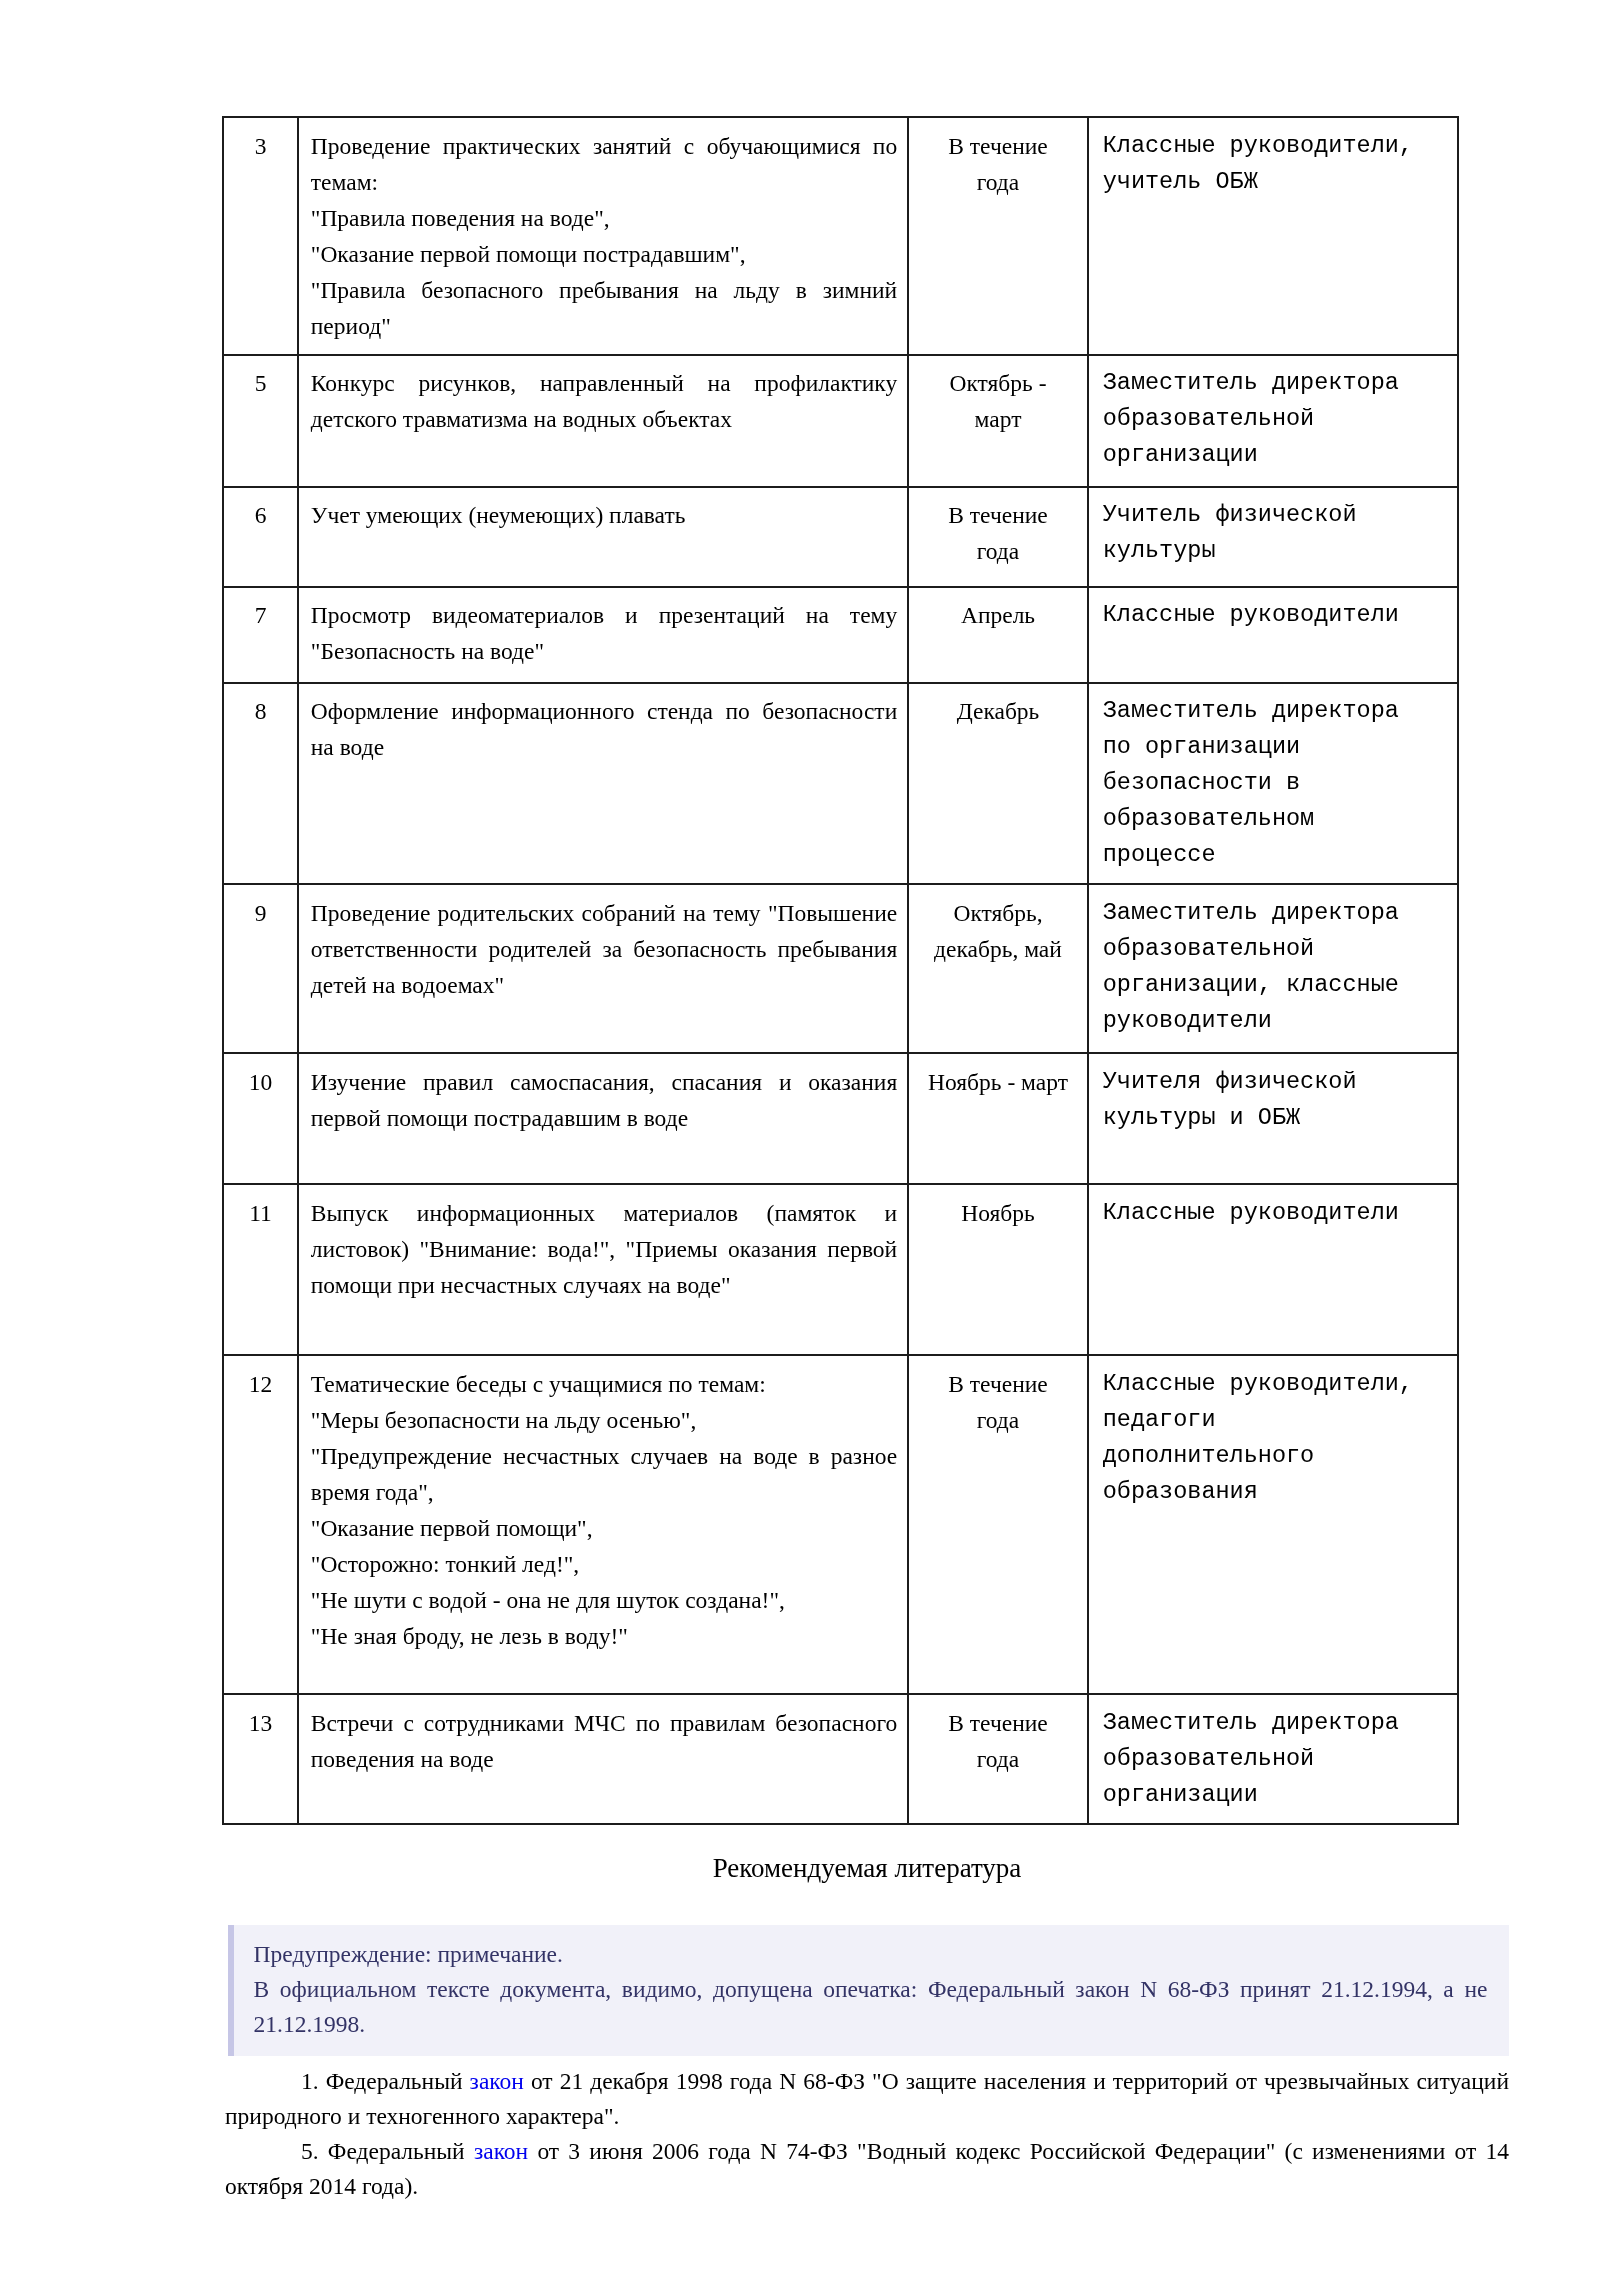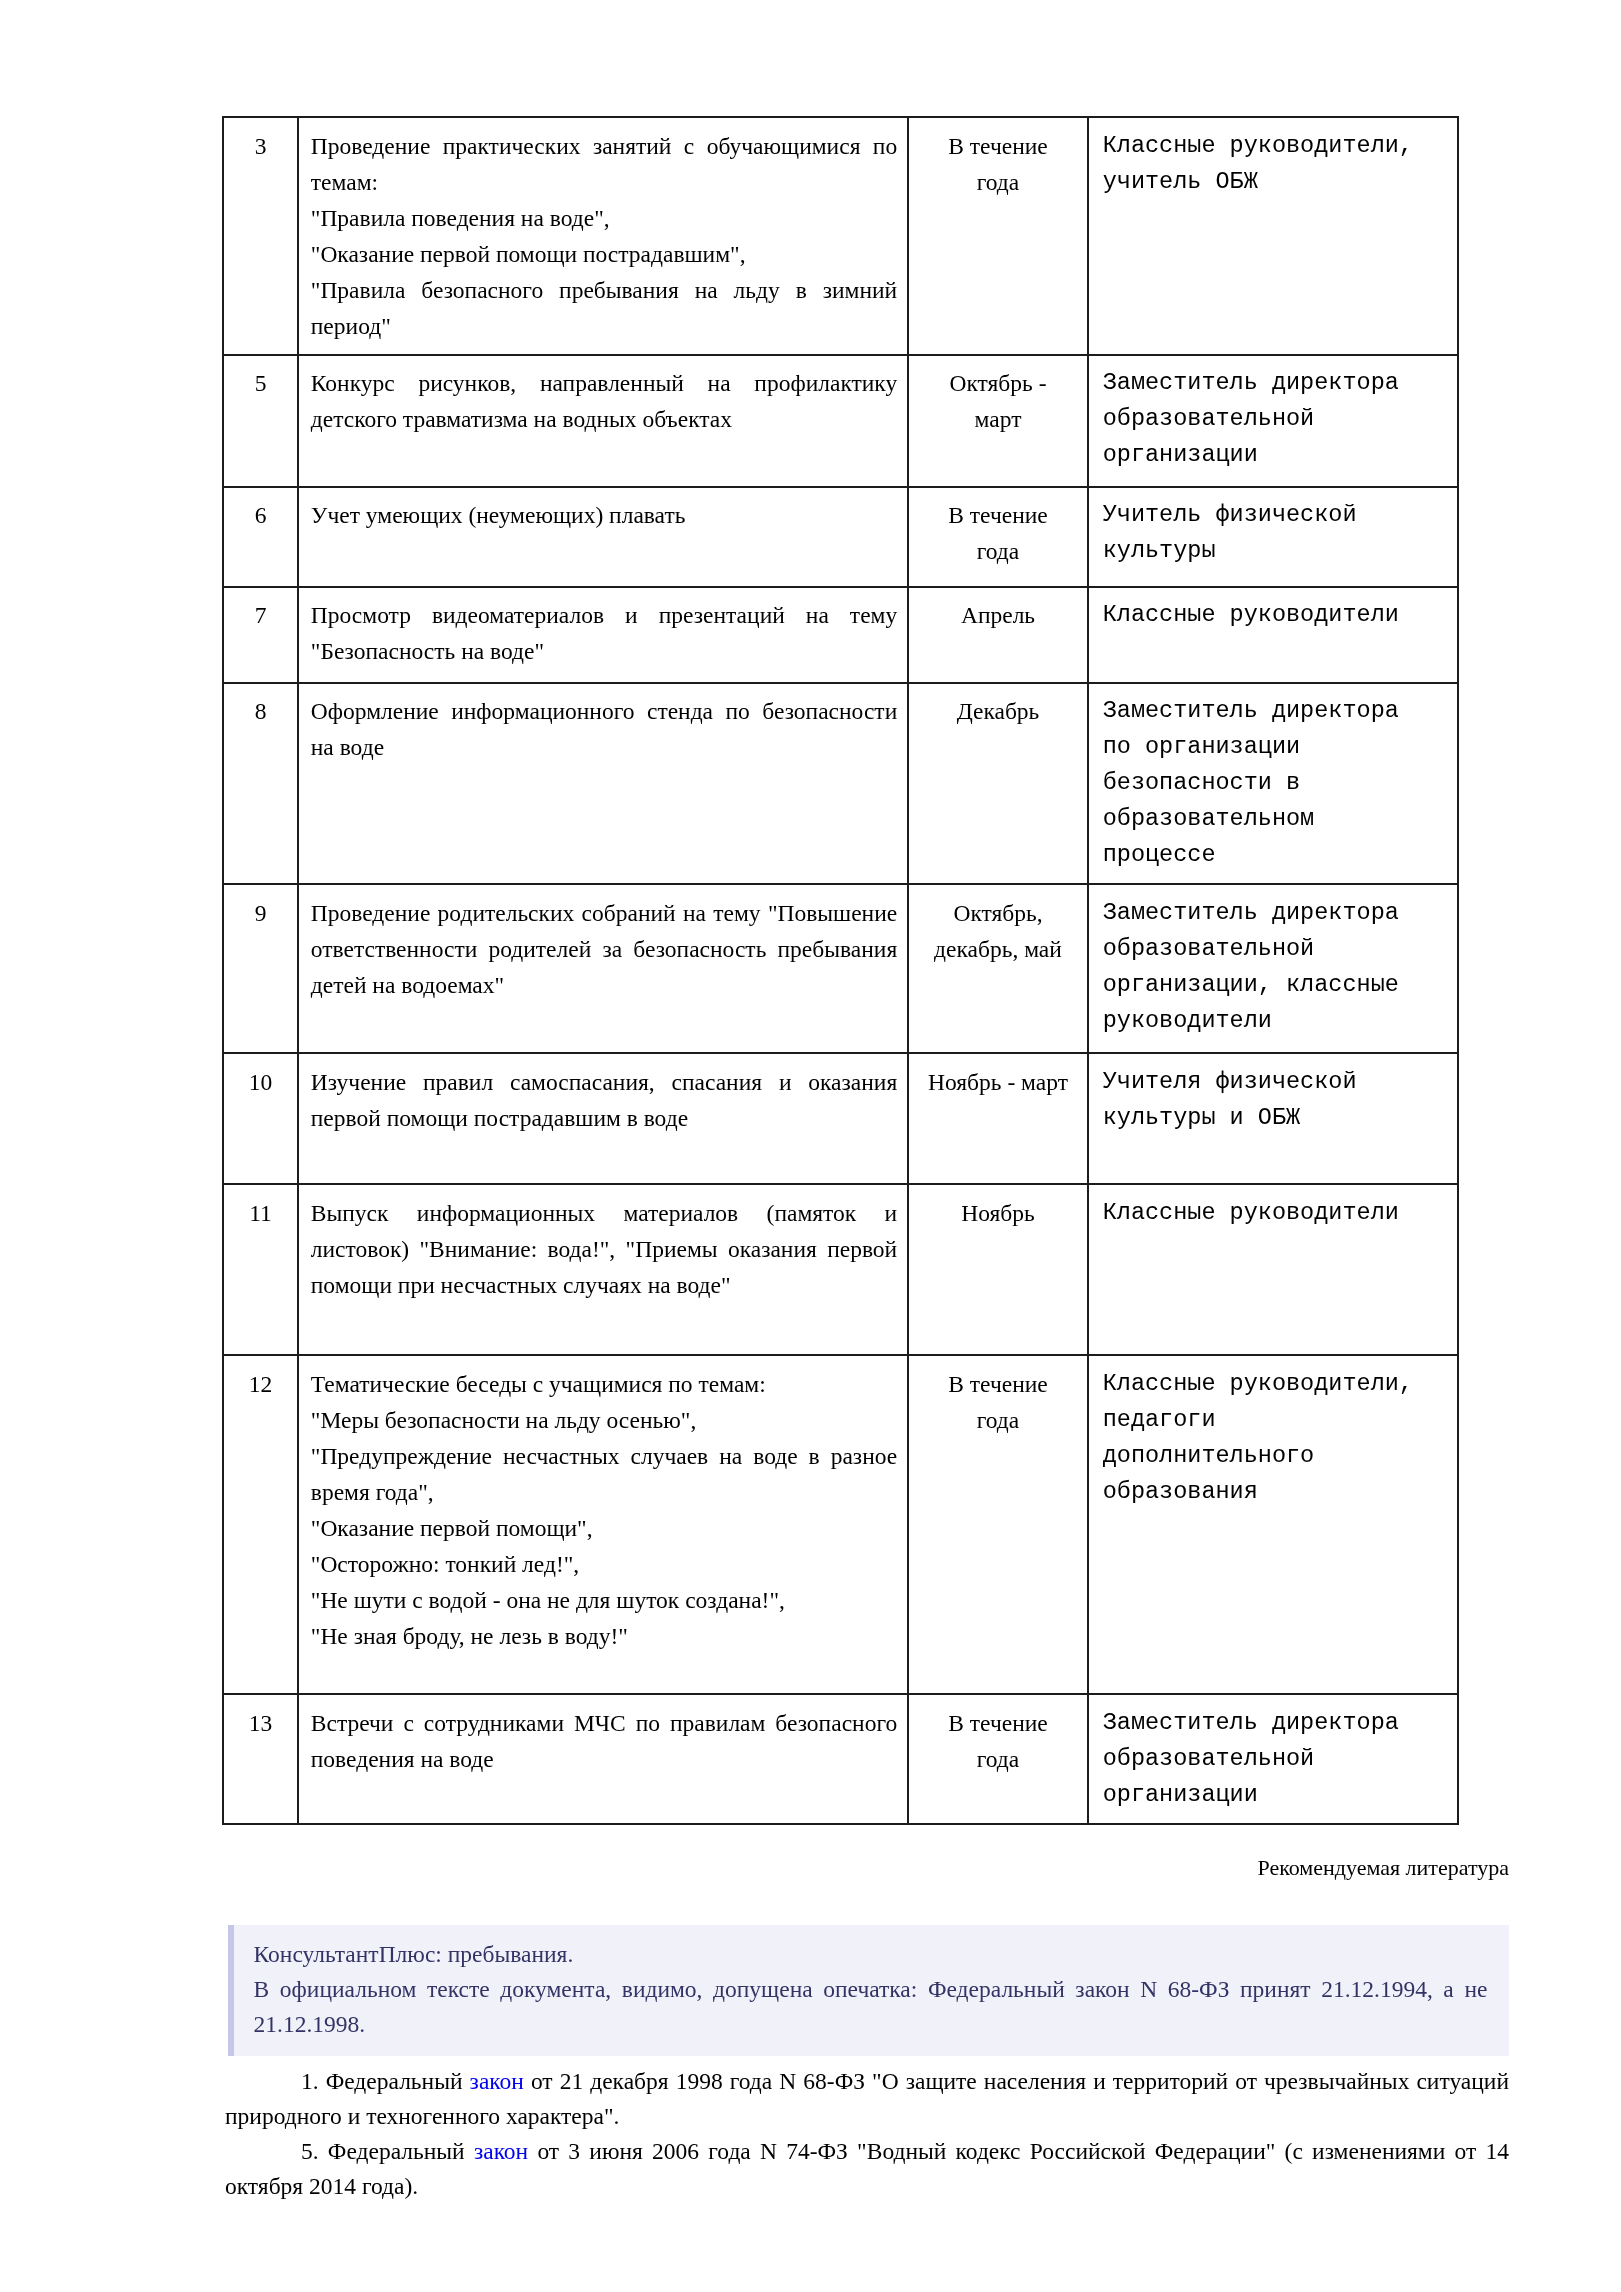--- a/index.html
+++ b/index.html
@@ -51,24 +51,24 @@
   .activities-table tbody tr:nth-child(5){height:168px;}
   .activities-table tbody tr:nth-child(6){height:169px;}
   .activities-table tbody tr:nth-child(7){height:131px;}
   .activities-table tbody tr:nth-child(8){height:171px;border-radius:26px;}
   .activities-table tbody tr:nth-child(9){height:339px;}
   .activities-table tbody tr:nth-child(10){height:128px;}
   
   .section-heading{
     margin:25.5px 0 0 225px;
     width:1284px;
-    text-align:right;
+    text-align:center;
     line-height:36px;
     font-weight:normal;
-    font-size:22px;
+    font-size:27px;
   }
   
   .consultant-note{
     box-sizing:border-box;
     margin:39px 0 0 228px;
     width:1281px;
     background:var(--note-background);
     border-left:6.9px solid var(--note-strip);
     color:var(--note-text);
     padding:11.8px 21.6px 13.7px 19.6px;
@@ -191,21 +191,21 @@
           </td>
           <td class="cell-period">В течение года</td>
           <td class="cell-resp">Заместитель директора образовательной организации</td>
         </tr>
       </tbody>
   </table>
 
   <div class="section-heading">Рекомендуемая литература</div>
 
   <div class="consultant-note">
-    <div class="note-title">КонсультантПлюс: пребывания.</div>
+    <div class="note-title">Предупреждение: примечание.</div>
     <div class="note-body">В официальном тексте документа, видимо, допущена опечатка: Федеральный закон N 68-ФЗ принят 21.12.1994, а не 21.12.1998.</div>
   </div>
 
   <p class="lit"><span>1. Федеральный </span><a class="law-link" href="#">закон</a><span> от 21 декабря 1998 года N 68-ФЗ "О защите населения и территорий от чрезвычайных ситуаций природного и техногенного характера".</span></p>
 
   <p class="lit"><span>5. Федеральный </span><a class="law-link" href="#">закон</a><span> от 3 июня 2006 года N 74-ФЗ "Водный кодекс Российской Федерации" (с изменениями от 14 октября 2014 года).</span></p>
 
 </div>
 
 

